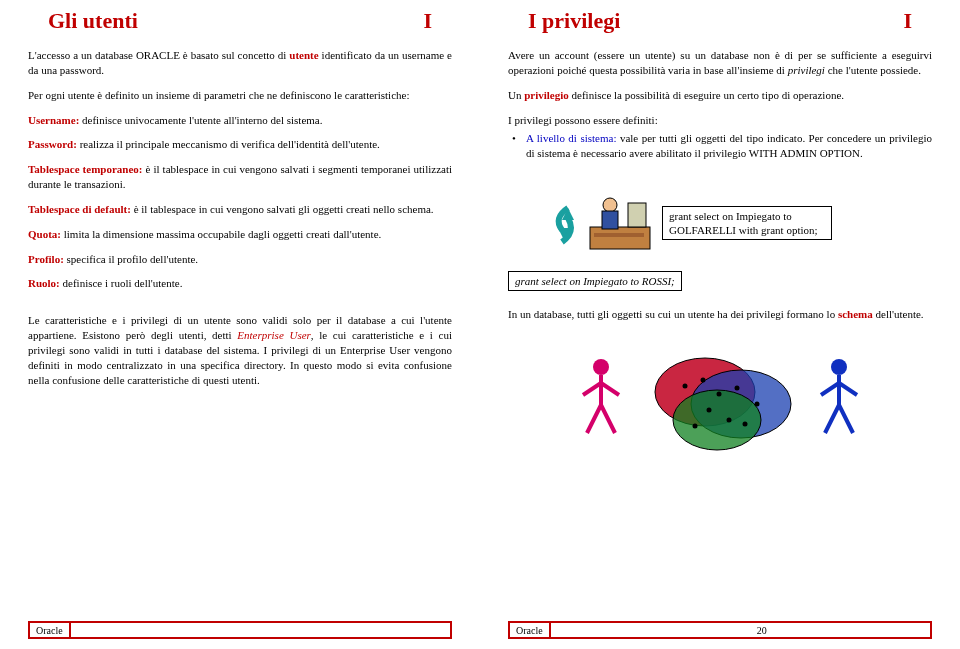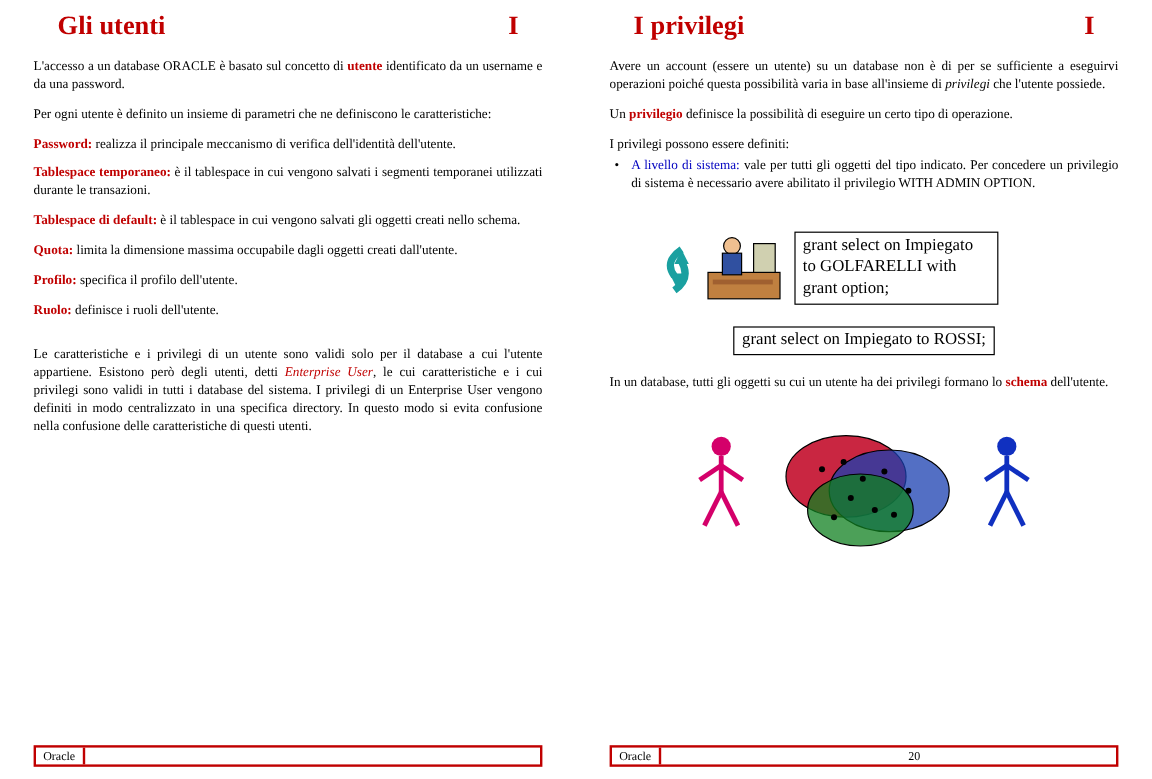--- a/index.html
+++ b/index.html
@@ -58,32 +58,32 @@
     border-right: 2px solid #c00000;
     padding: 0 6px;
     height: 100%;
     display: flex;
     align-items: center;
   }
   .footer .cell-mid { flex: 1; text-align: center; }
   .code-label {
     border: 1px solid #000;
     background: #fff;
-    font-size: 14px;
+    font-size: 11px;
     padding: 2px 6px;
     line-height: 1.3;
   }
   .illus {
     display: flex;
     align-items: center;
     gap: 10px;
     margin: 6px 0 10px 40px;
   }
   .man-desk { width: 64px; height: 60px; position: relative; }
-  .centered-row { display:flex; justify-content:center; margin:8px 0 10px 0;}
+  .centered-row { display:flex; justify-content:flex-start; margin:8px 0 10px 0;font-style:italic;}
   .stick-venn {
     display: flex;
     align-items: center;
     justify-content: center;
     gap: 22px;
     margin-top: 10px;
   }
 </style>
 </head>
 <body>
@@ -92,20 +92,21 @@
   <div class="page-title">
     <span>Gli utenti</span>
     <span class="tnum">I</span>
   </div>
 
   <p class="para">
     <span>L'accesso a un database ORACLE è basato sul concetto di </span><span class="red-bold">utente</span><span> identificato da un username e da una password.</span>
   </p>
   <p class="para">Per ogni utente è definito un insieme di parametri che ne definiscono le caratteristiche:</p>
 
+  <p class="para"><span class="red-bold">Username:</span><span> definisce univocamente l'utente all'interno del sistema.</span></p>
   <p class="para"><span class="red-bold">Password:</span><span> realizza il principale meccanismo di verifica dell'identità dell'utente.</span></p>
   <p class="para"><span class="red-bold">Tablespace temporaneo:</span><span> è il tablespace in cui vengono salvati i segmenti temporanei utilizzati durante le transazioni.</span></p>
   <p class="para"><span class="red-bold">Tablespace di default:</span><span> è il tablespace in cui vengono salvati gli oggetti creati nello schema.</span></p>
   <p class="para"><span class="red-bold">Quota:</span><span> limita la dimensione massima occupabile dagli oggetti creati dall'utente.</span></p>
   <p class="para"><span class="red-bold">Profilo:</span><span> specifica il profilo dell'utente.</span></p>
   <p class="para"><span class="red-bold">Ruolo:</span><span> definisce i ruoli dell'utente.</span></p>
 
   <p class="para" style="margin-top:12px;">
     <span>Le caratteristiche e i privilegi di un utente sono validi solo per il database a cui l'utente appartiene. Esistono però degli utenti, detti </span><span class="red-italic">Enterprise User</span><span>, le cui caratteristiche e i cui privilegi sono validi in tutti i database del sistema. I privilegi di un Enterprise User vengono definiti in modo centralizzato in una specifica directory. In questo modo si evita confusione nella confusione delle caratteristiche di questi utenti.</span>
   </p>

